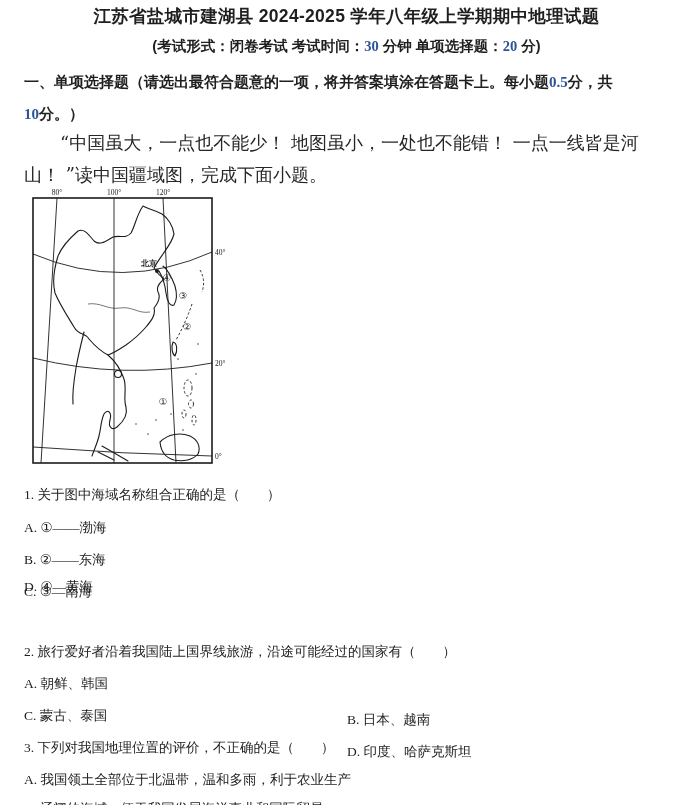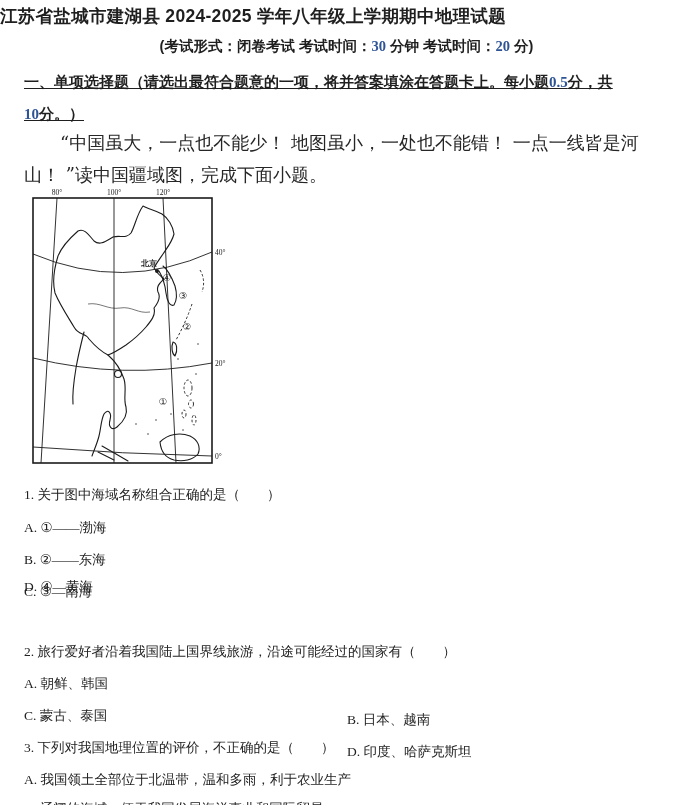--- a/index.html
+++ b/index.html
@@ -2,56 +2,56 @@
 <html><head>
 <meta charset="utf-8">
 <style>
   html, body { margin:0; padding:0; }
   body {
     width:693px; height:805px; overflow:hidden; position:relative;
     background:#ffffff; color:#1c1c1c;
     font-family:"Liberation Serif", serif;
   }
   .title {
-    position:absolute; top:4px; left:0; width:693px; text-align:left;
+    position:absolute; top:4px; left:0; width:693px; text-align:center;
     font-family:"Liberation Sans", sans-serif;
     font-size:17.5px; font-weight:700; color:#1f1f1f; letter-spacing:0.3px;
     margin:0;
   }
   .subtitle {
     position:absolute; top:37px; left:0; width:693px; text-align:center;
     font-family:"Liberation Sans", sans-serif;
     font-size:14.5px; font-weight:700; color:#1f1f1f;
   }
   .num { color:#2e5496; font-family:"Liberation Serif", serif; font-weight:700; }
   .section-heading {
     position:absolute; top:66px; left:24px; width:648px;
     font-family:"Liberation Sans", sans-serif;
-    font-size:15px; font-weight:700; line-height:32px; color:#1f1f1f;text-decoration:underline;
+    font-size:15px; font-weight:700; line-height:32px; color:#1f1f1f;
   }
   .intro {
     position:absolute; top:127px; left:24px; width:645px; margin:0;
     font-family:"DejaVu Serif", serif;
     font-size:18px; line-height:32px; text-indent:2em; color:#262626;
   }
   .map-figure { position:absolute; top:184px; left:28px; width:200px; height:292px; }
   .map-figure svg { display:block; }
   .qa-line {
     position:absolute; left:24px; width:660px;
     font-size:13.5px; color:#222; white-space:pre;
     font-family:"Liberation Serif", serif;
   }
   .opt-col-b { position:absolute; left:323px; top:0;margin-top:36px; }
 </style>
 </head>
 <body>
 
 <h1 class="title">江苏省盐城市建湖县 2024-2025 学年八年级上学期期中地理试题</h1>
 
-<div class="subtitle"><span>(考试形式：闭卷考试 考试时间：</span><span class="num">30</span><span> 分钟 考试时间：</span><span class="num">20</span><span> 分)</span></div>
+<div class="subtitle"><span>(考试形式：闭卷考试 考试时间：</span><span class="num">30</span><span> 分钟 单项选择题：</span><span class="num">20</span><span> 分)</span></div>
 
 <div class="section-heading"><span>一、单项选择题（请选出最符合题意的一项，将并答案填涂在答题卡上。每小题</span><span class="num">0.5</span><span>分，共</span><br><span class="num">10</span><span>分。）</span></div>
 
 <p class="intro">“中国虽大，一点也不能少！ 地图虽小，一处也不能错！ 一点一线皆是河山！ ”读中国疆域图，完成下面小题。</p>
 
 <div class="map-figure">
   <svg width="200" height="292" viewBox="0 0 200 292" xmlns="http://www.w3.org/2000/svg">
 
     <rect x="5" y="14" width="179" height="265" fill="none" stroke="#1b1b1b" stroke-width="1.6"></rect>
 

